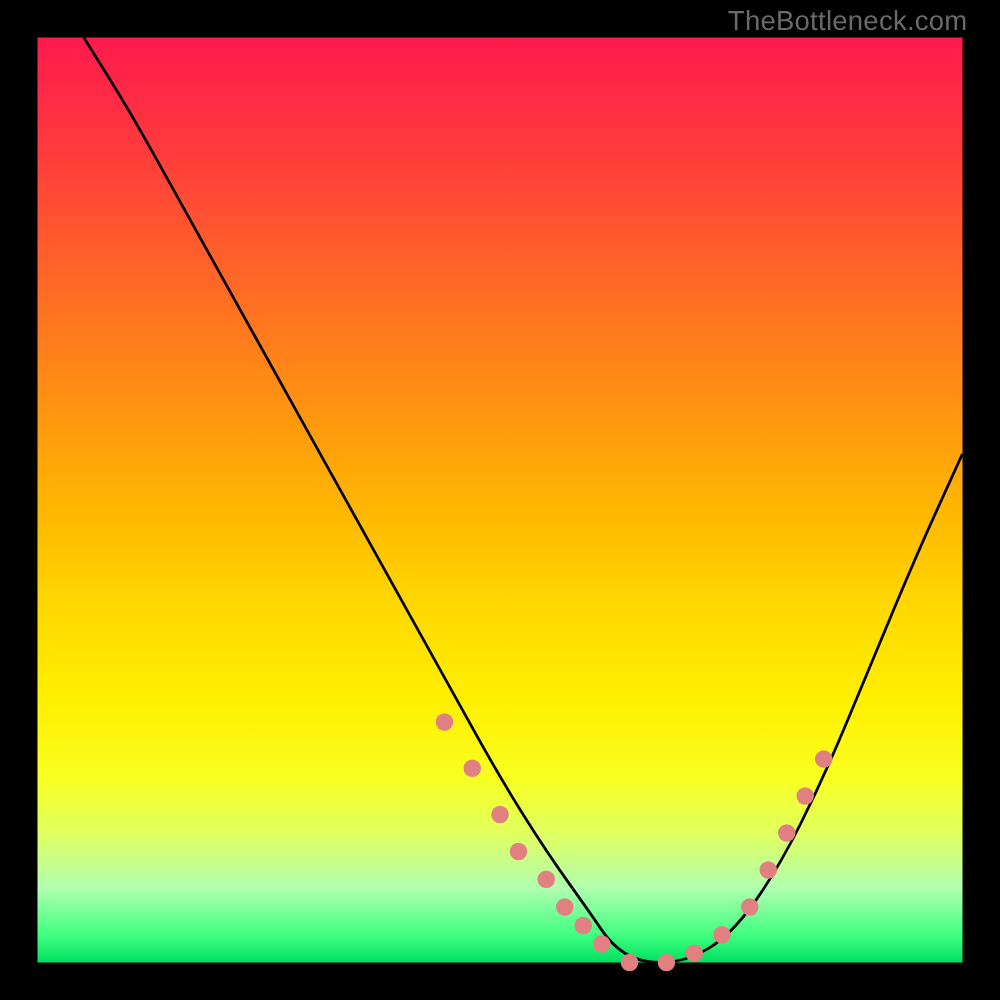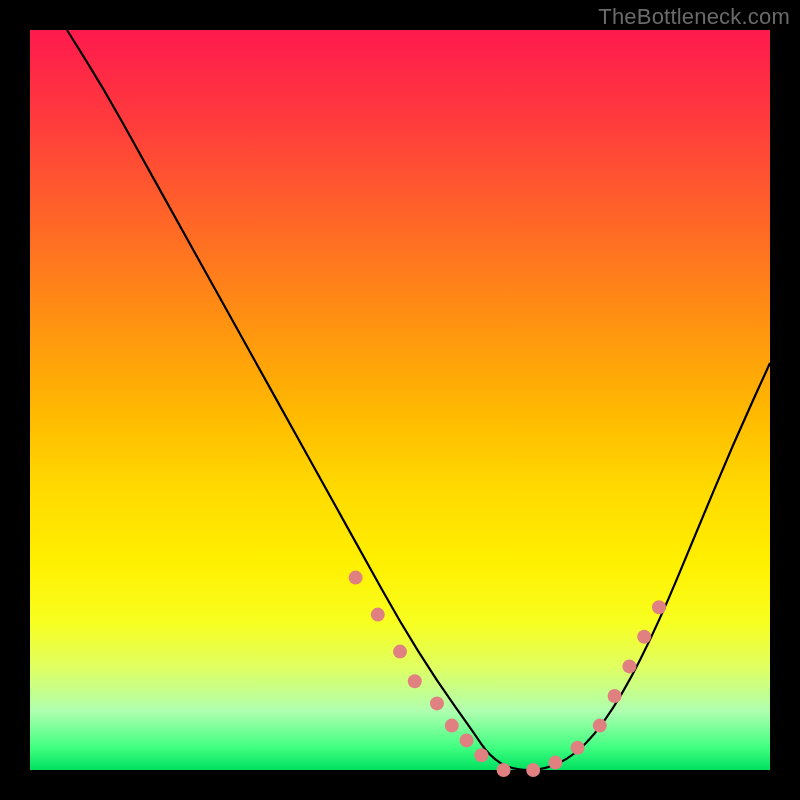--- a/index.html
+++ b/index.html
@@ -36,21 +36,21 @@
       #f8ff20 80%,
       #e0ff60 86%,
       #b0ffb0 92%,
       #40ff80 97%,
       #00e060 100%
     );
   }
   .watermark {
     position: absolute;
     top: 4px;
-    right: 10px;
+    right: 26px;
     font-family: Arial, Helvetica, sans-serif;
     font-size: 22px;
     color: #6a6a6a;
     font-weight: 500;
     letter-spacing: 0.2px;
   }
   svg.overlay {
     position: absolute;
     left: 30px;
     top: 30px;

